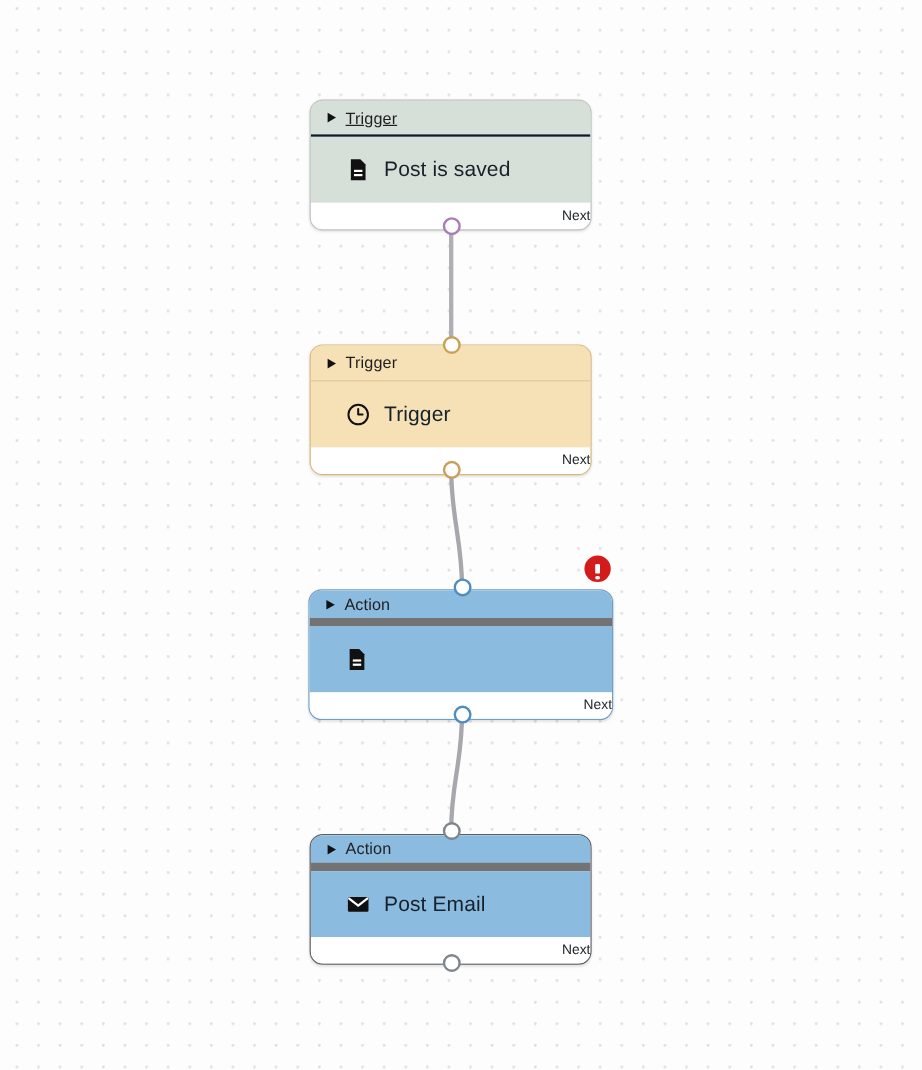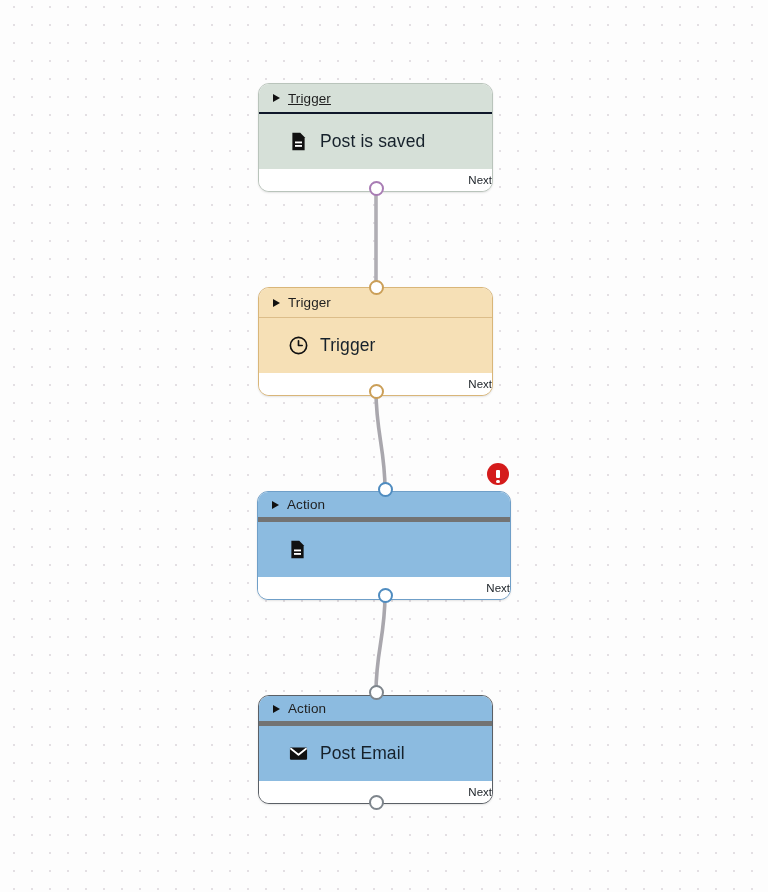--- a/index.html
+++ b/index.html
@@ -119,21 +119,21 @@
   }
   .theme-advanced .node-body {
     background: #f6e0b6;
   }
 
   .theme-action {
     border: 1px solid #6f9fc8;
   }
   .theme-action .node-header {
     background: #8cbbe0;
-    border-bottom: 5px solid #737373;
+    border-bottom: 7px solid #737373;
   }
   .theme-action .node-body {
     background: #8cbbe0;
   }
 
   .theme-action.selected {
     border: 1.6px solid #5b6066;
   }
 
   

